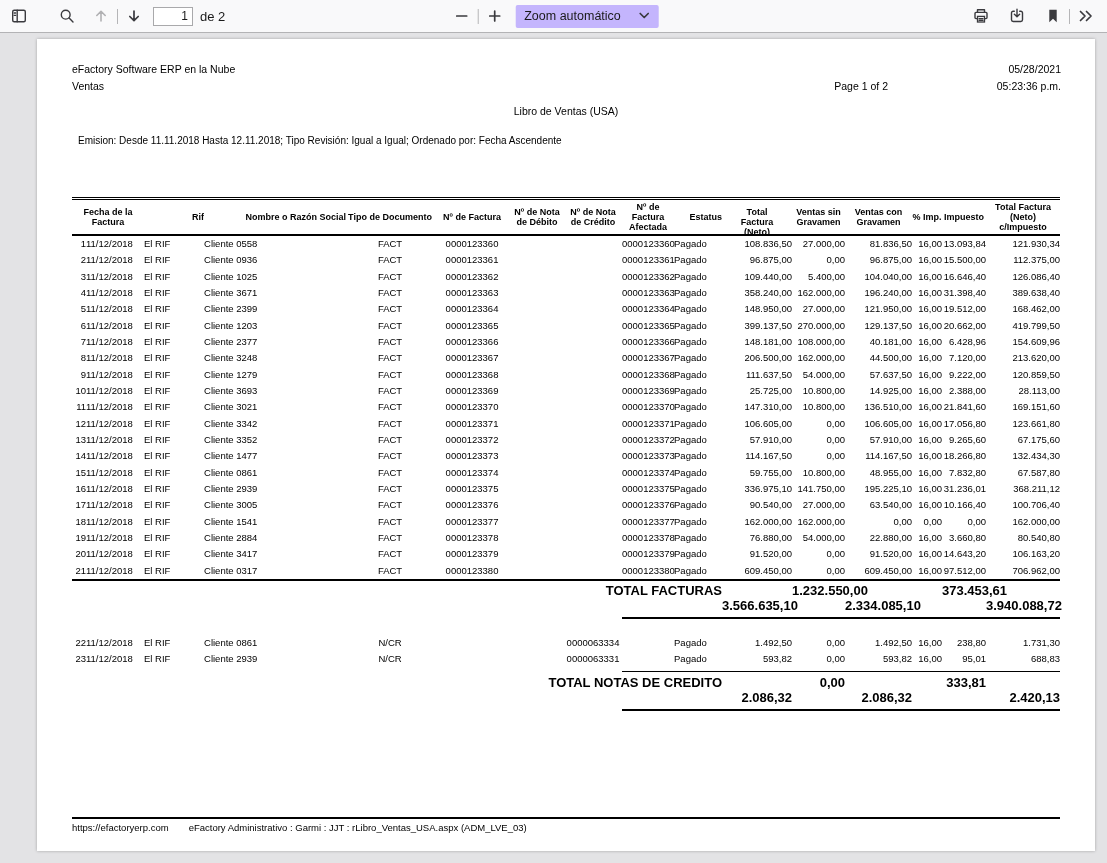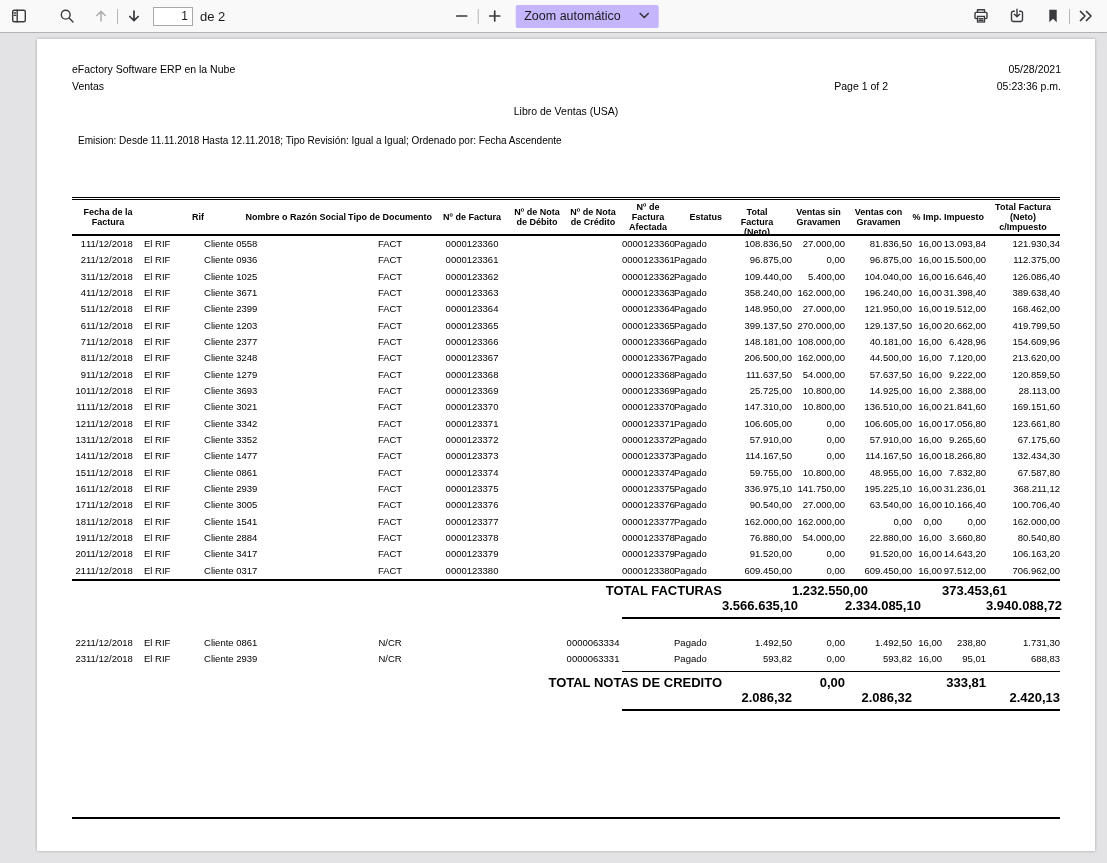--- a/index.html
+++ b/index.html
@@ -730,20 +730,24 @@
             </tr>
           <tr class="rule-part">
             <td colspan="8"></td>
               <td colspan="8" class="rl2"></td>
           </tr>
         </tbody>
       </table>
     </div>
 
     <div class="f-line"></div>
+    <div class="abs f-text">
+      <span>https://efactoryerp.com</span>
+      <span class="f-info">eFactory Administrativo  :  Garmi  :  JJT  :  rLibro_Ventas_USA.aspx (ADM_LVE_03)</span>
+    </div>
   </div>
 
   <div class="scrollbar">
     <div class="sb-btn up">
       <span>
         <svg width="10" height="7" viewBox="0 0 10 7">
             <path d="M1 5.5 L5 1.5 L9 5.5" fill="none" stroke="#505050" stroke-width="1.8"></path>
           </svg>
       </span>
     </div>

